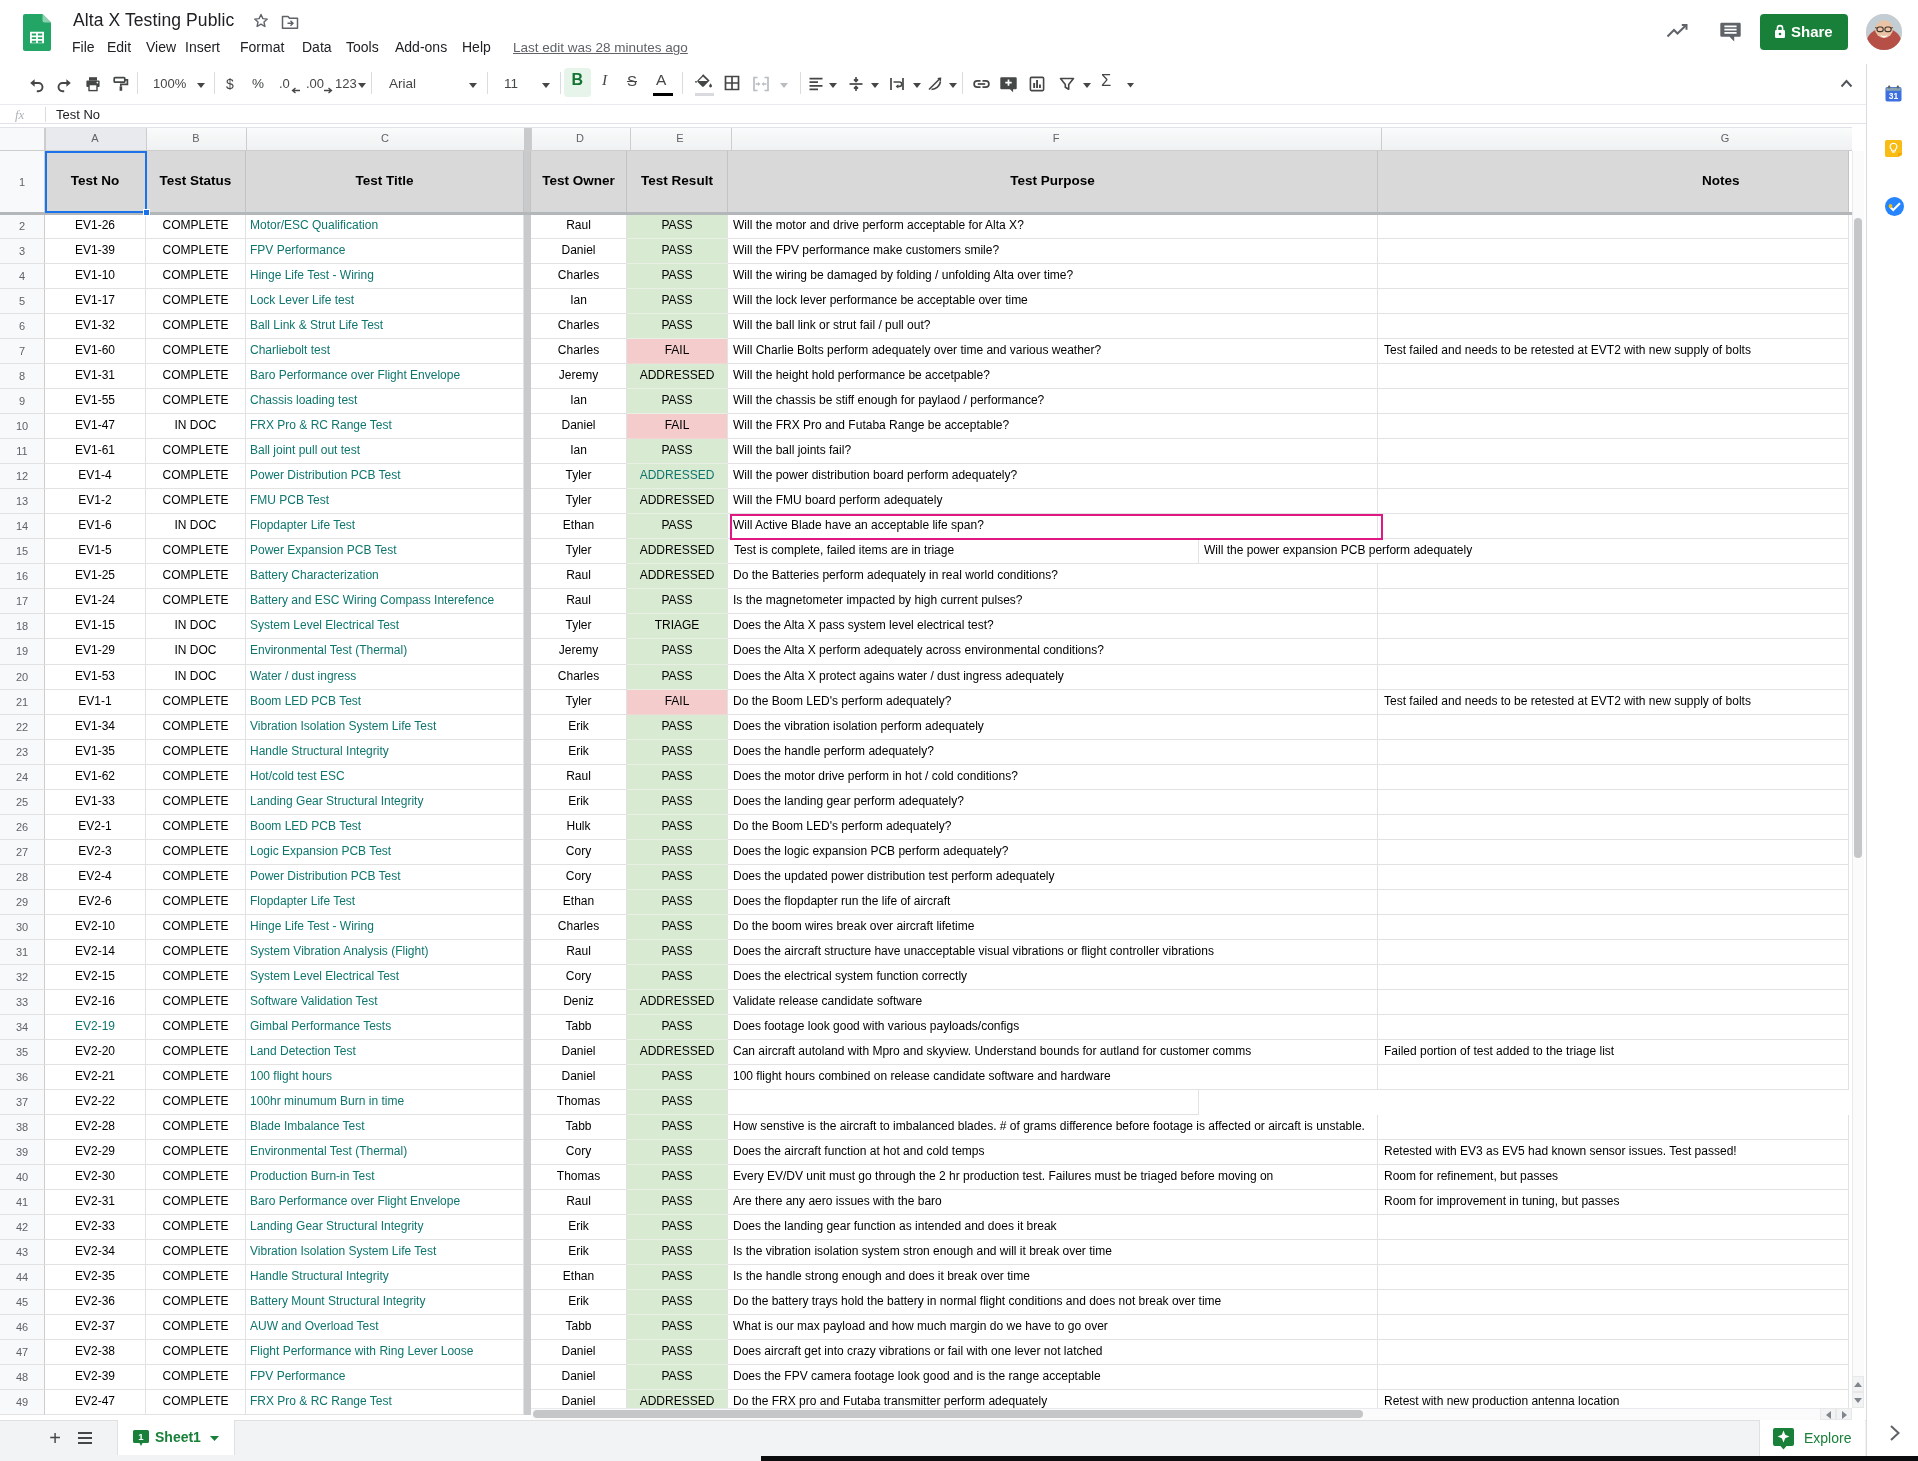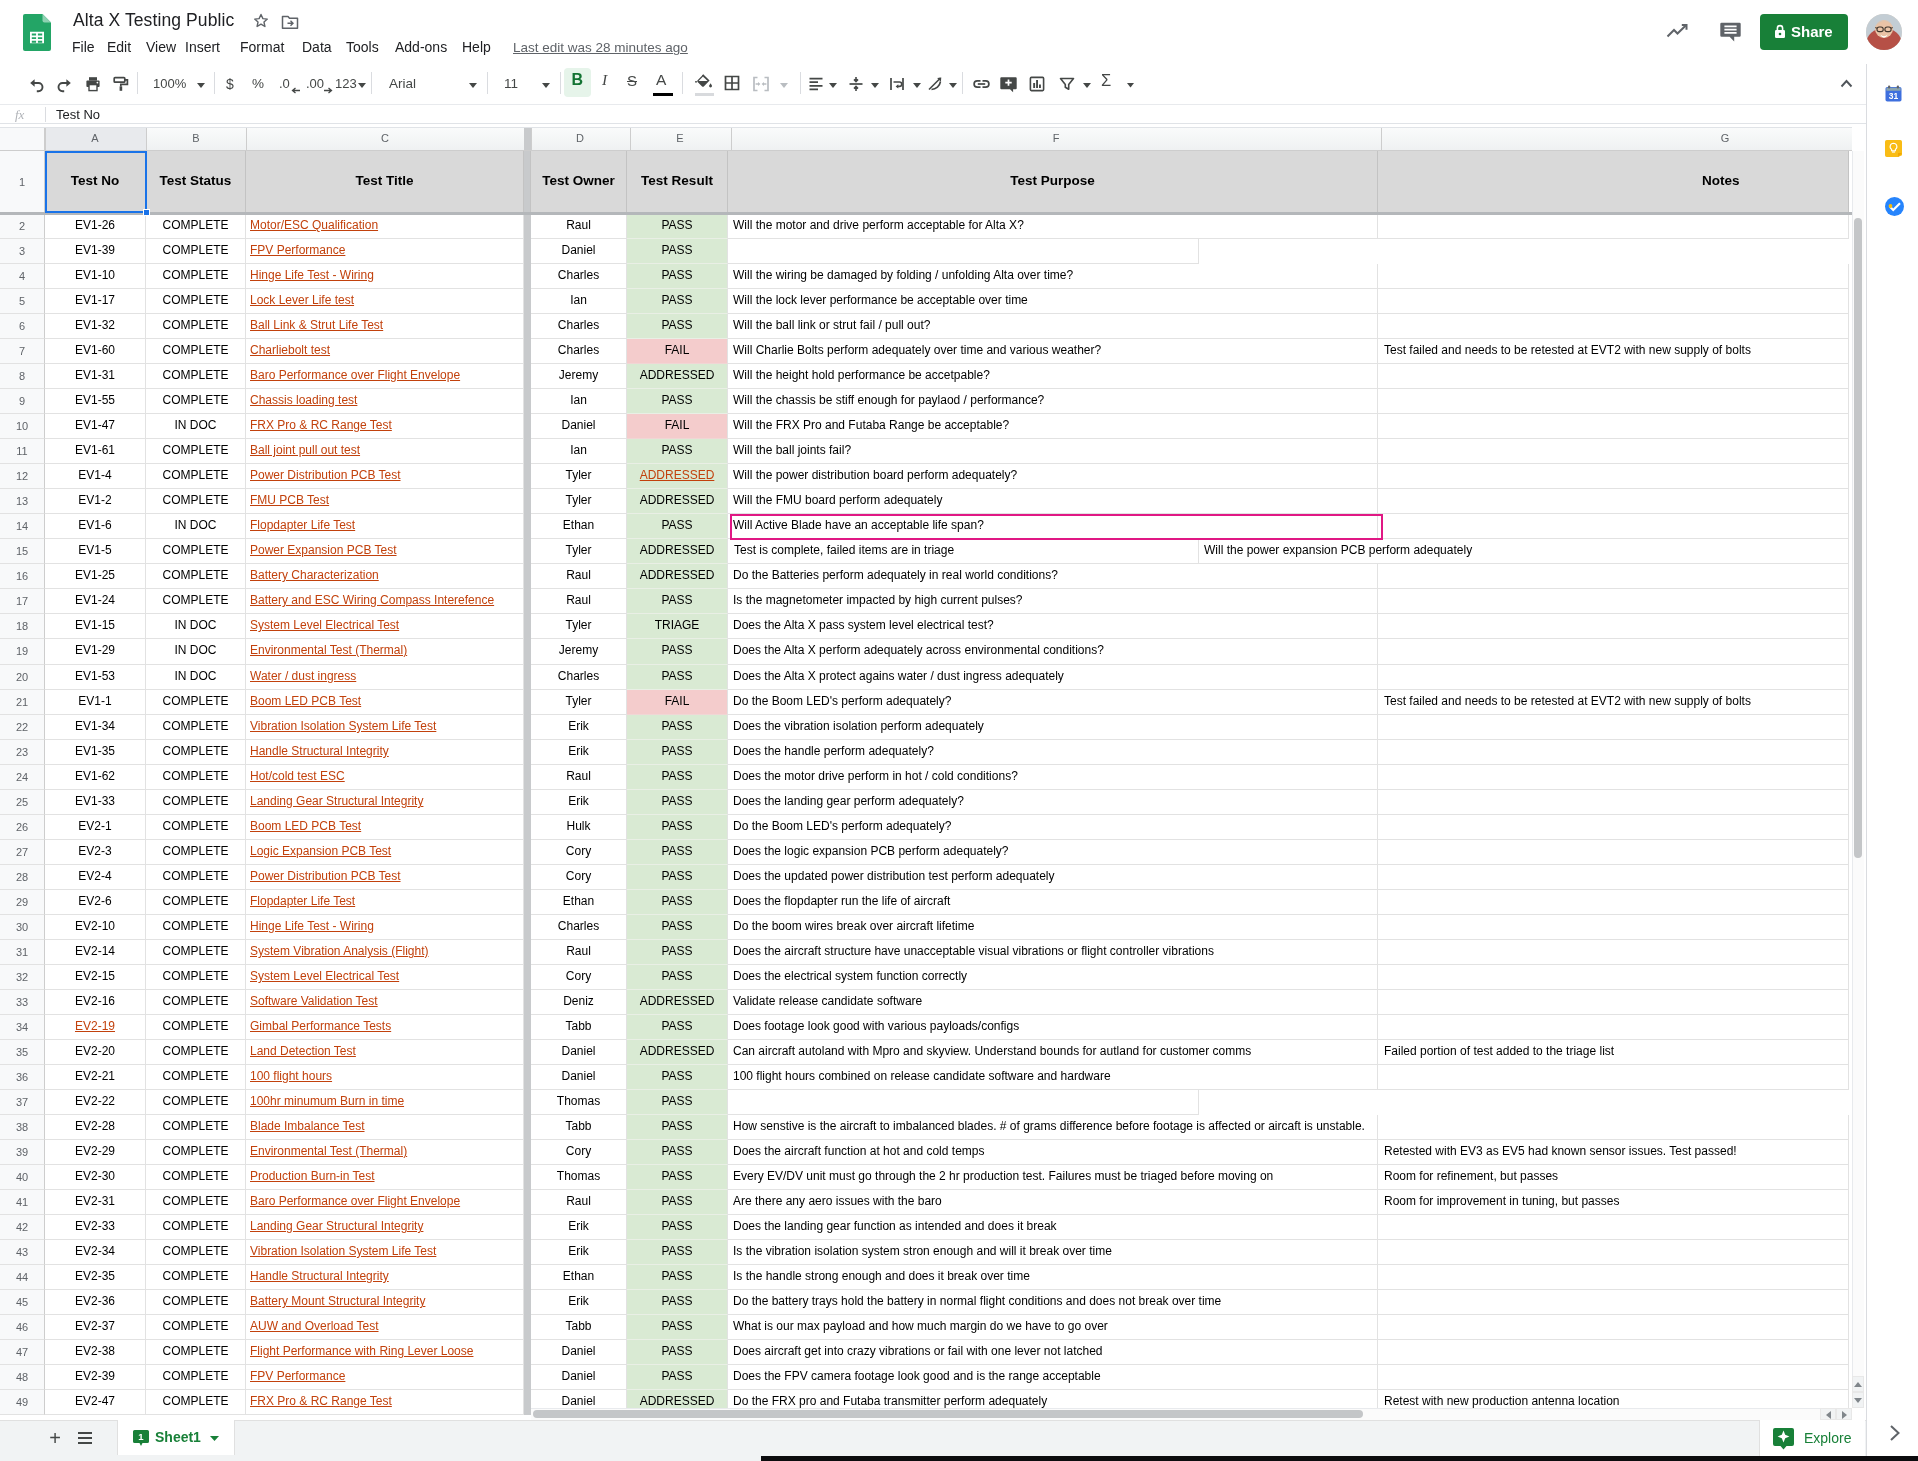--- a/index.html
+++ b/index.html
@@ -1,16 +1,16 @@
 <!DOCTYPE html>
 <html><head><meta charset="utf-8">
 <style>
 *{margin:0;padding:0;box-sizing:border-box}
 html,body{width:1918px;height:1461px;overflow:hidden;background:#fff;font-family:"Liberation Sans",sans-serif;position:relative;-webkit-font-smoothing:antialiased}
-.lnk{color:#c2410c;text-decoration:underline}
+.lnk{color:#0f766e;}
 
 #logo{position:absolute;left:23px;top:14px}
 #title{position:absolute;left:73px;top:9.5px;font-size:17.5px;color:#202124;letter-spacing:.1px}
 #star{position:absolute;left:253px;top:13px}
 #folder{position:absolute;left:281px;top:15px}
 .menu{position:absolute;top:39px;font-size:14px;color:#202124}
 #lastedit{position:absolute;left:513px;top:40px;font-size:13.5px;color:#5f6368;text-decoration:underline}
 #trend{position:absolute;left:1666px;top:24px;line-height:0}
 #trend svg,#bubble svg,.sic svg,#chev svg,#star svg,#folder svg,#logo svg,#burger svg{display:block}
 #bubble{position:absolute;left:1719px;top:21px}
@@ -396,20 +396,21 @@
 <div class="c cg"></div>
 </div>
 <div class="row" style="top:239px;height:25px">
 <div class="c gut">3</div>
 <div class="c ca">EV1-39</div>
 <div class="c cb">COMPLETE</div>
 <div class="c cc"><span class="lnk">FPV Performance</span></div>
 <div class="c cdv"></div>
 <div class="c cd">Daniel</div>
 <div class="c ce" style="background:#d9ead3;border-bottom-color:#e9efe5">PASS</div>
+<div class="c cf">Will the FPV performance make customers smile?</div>
 <div class="c cg"></div>
 </div>
 <div class="row" style="top:264px;height:25px">
 <div class="c gut">4</div>
 <div class="c ca">EV1-10</div>
 <div class="c cb">COMPLETE</div>
 <div class="c cc"><span class="lnk">Hinge Life Test - Wiring</span></div>
 <div class="c cdv"></div>
 <div class="c cd">Charles</div>
 <div class="c ce" style="background:#d9ead3;border-bottom-color:#e9efe5">PASS</div>

